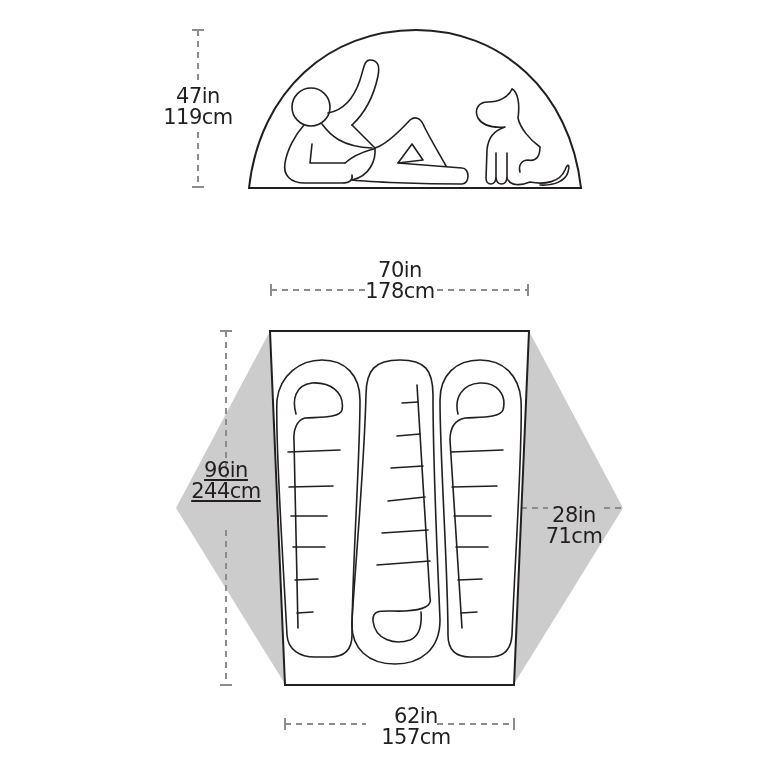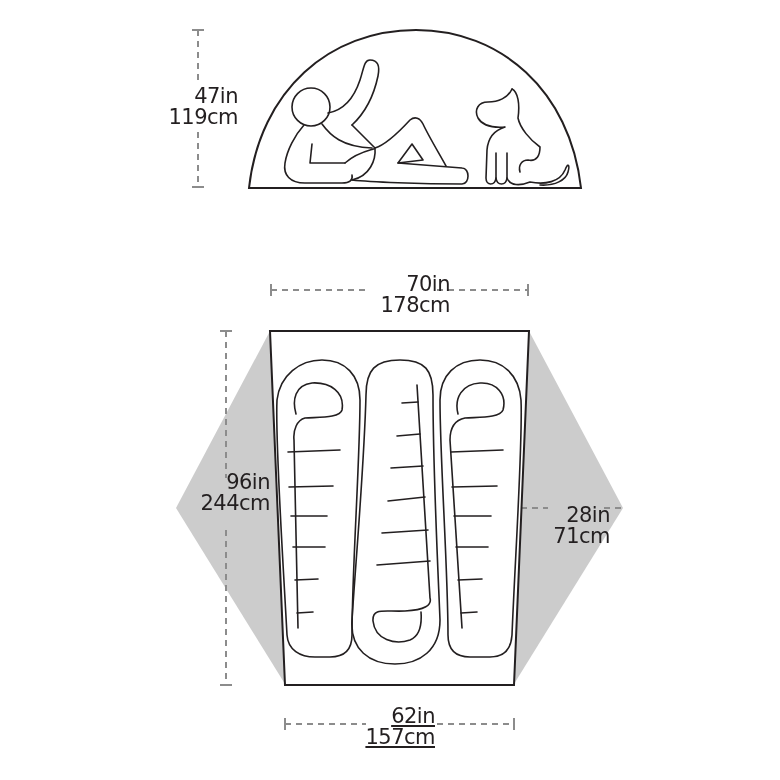--- a/index.html
+++ b/index.html
@@ -1,18 +1,18 @@
 <!DOCTYPE html>
 <html><head>
 <meta charset="utf-8">
 <style>
   html, body { margin: 0; padding: 0; background: #ffffff; }
   body { width: 780px; height: 780px; position: relative; overflow: hidden; font-family: "Liberation Sans", sans-serif; }
   svg { position: absolute; left: 0; top: 0; }
-  .lbl { position: absolute; text-align: right; color: #231f20; font-size: 21px; line-height: 21px; font-family: "DejaVu Sans", sans-serif; letter-spacing: -0.5px; }
+  .lbl { position: absolute; text-align: center; color: #231f20; font-size: 21px; line-height: 21px; font-family: "DejaVu Sans", sans-serif; letter-spacing: -0.5px; }
   .lbl span { display: block; }
 </style>
 </head>
 <body>
 
 <svg width="780" height="780" viewBox="0 0 780 780">
 
   <g>
 
     <g stroke="#8c8c8c" stroke-width="2" fill="none">
@@ -110,31 +110,31 @@
       <line x1="437" y1="724" x2="514" y2="724" stroke-dasharray="6,5"></line>
     </g>
   </g>
 </svg>
 
 <div class="lbl" style="left:158px; top:86px; width:80px;">
   <span>47in</span>
   <span>119cm</span>
 </div>
 
-<div class="lbl" style="left:350px; top:274px; width:100px;">
+<div class="lbl" style="left:350px; top:260px; width:100px;">
   <span>70in</span>
   <span>178cm</span>
 </div>
 
-<div class="lbl" style="left:182px; top:472px; width:88px;">
+<div class="lbl" style="left:182px; top:460px; width:88px;text-decoration:underline;">
   <span>96in</span>
   <span>244cm</span>
 </div>
 
 <div class="lbl" style="left:538px; top:505px; width:72px;">
   <span>28in</span>
   <span>71cm</span>
 </div>
 
-<div class="lbl" style="left:335px; top:706px; width:100px;text-decoration:underline;">
+<div class="lbl" style="left:366px; top:706px; width:100px;">
   <span>62in</span>
   <span>157cm</span>
 </div>
 
 </body></html>

